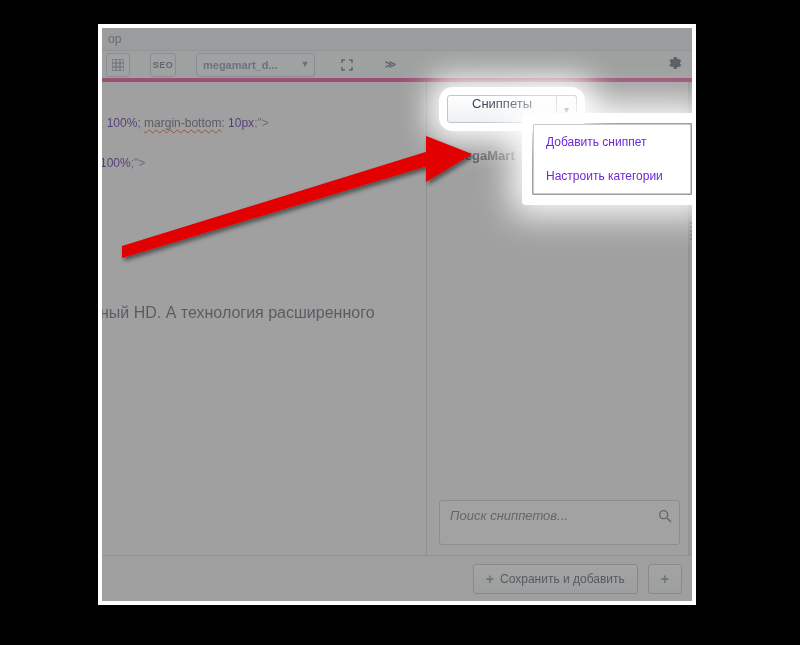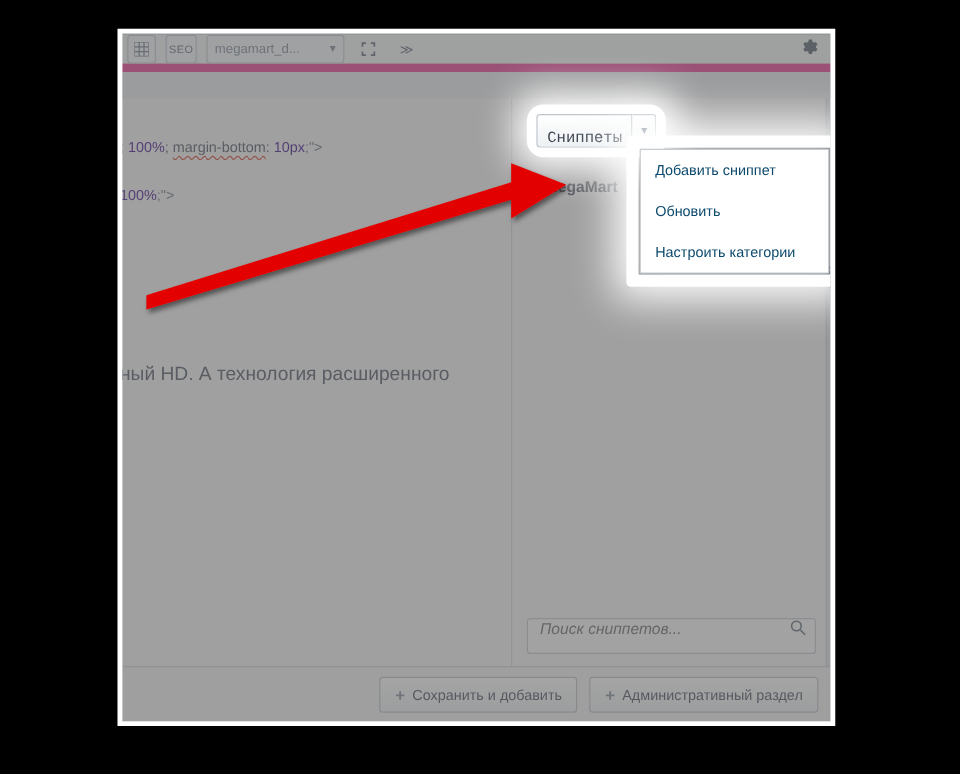--- a/index.html
+++ b/index.html
@@ -34,26 +34,27 @@
       height: 22px;
       padding-left: 6px;
       display: flex;
       align-items: center;
       font-size: 12px;
       color: #7b8794;
     }
     .toolbar {
       height: 32px;
       border-top: 1px solid #d7dbdf;
-      border-bottom: 7px solid #ec4899;
+      border-bottom: 4px solid #ec4899;
       background: #f4f5f7;
       display: flex;
       align-items: center;
       padding: 0 4px;
-      gap: 8px;
+      gap: 20px;
+      font-weight: bold;
     }
     .tool-btn {
       height: 24px;
       min-width: 24px;
       padding: 0 4px;
       border: 1px solid #c7cdd4;
       border-radius: 3px;
       background: #f6f8fa;
       display: inline-flex;
       align-items: center;
@@ -126,27 +127,27 @@
       z-index: 60;
       border-radius: 6px;
     }
     .hl {
       box-shadow: 0 0 0 8px #ffffff, 0 0 30px 18px #ffffff;
       background: #fff;
       border-radius: 6px;
     }
     .snip-btn {
       height: 28px;
-      padding: 0 8px;
+      padding: 0 24px;
       border: 1px solid #bfc6cd;
       border-radius: 3px 0 0 3px;
       background: linear-gradient(#ffffff, #eef1f3);
       font-size: 13px;
       color: #3d4752;
-      display: flex; align-items: flex-end; font-family: Liberation Mono, monospace;
+      display: flex; align-items: flex-start;
     }
     .snip-btn-caret {
       width: 20px; height: 28px;
       border: 1px solid #bfc6cd;
       border-left: none;
       border-radius: 0 3px 3px 0;
       background: linear-gradient(#ffffff, #eef1f3);
       display: flex; align-items: center; justify-content: center;
       color: #6a7585; font-size: 10px;
     }
@@ -173,29 +174,29 @@
       z-index: 70;
     }
     .dropdown .hl2 {
       box-shadow: 0 0 0 10px #ffffff, 0 0 35px 20px #ffffff;
       border-radius: 1px;
       position: absolute; inset: -2px; z-index: -1;
     }
     .dropdown .mi {
       padding: 10px 12px;
       font-size: 12px;
-      color: #0c4a6e;
+      color: #6d28d9;
       cursor: pointer;
     }
 
     
     .search-wrap {
       position: absolute;
       bottom: 10px; left: 12px; right: 12px;
-      height: 30px;
+      height: 45px;
       border: 1px solid #c7cdd4;
       border-radius: 3px;
       background: #fafbfc;
       display: flex; align-items: center;
       padding: 0 6px 14px 8px;
     }
     .search-wrap input {
       flex: 1; border: none; background: transparent; outline: none;
       font-size: 13px; color: #868e99; font-style: italic;
     }
@@ -241,20 +242,23 @@
       position: absolute; left: 0; top: 0; width: 100%; height: 100%;
       z-index: 75; pointer-events: none;
     }
   </style>
 </head>
 <body>
 
 <div class="frame">
   <div class="content">
 
+    <div class="title-row">
+      <span>ор</span>
+    </div>
 
     <div class="toolbar">
       <div class="tool-btn">
         <svg width="12" height="12" viewBox="0 0 12 12">
             <rect x="0" y="0" width="12" height="12" fill="none" stroke="#7a8494"></rect>
             <line x1="0" y1="4" x2="12" y2="4" stroke="#7a8494"></line>
             <line x1="0" y1="8" x2="12" y2="8" stroke="#7a8494"></line>
             <line x1="4" y1="0" x2="4" y2="12" stroke="#7a8494"></line>
             <line x1="8" y1="0" x2="8" y2="12" stroke="#7a8494"></line>
           </svg>
@@ -307,23 +311,20 @@
           <span class="tri">▸</span>
           <span>MegaMart</span>
         </div>
 
         <div class="dropdown">
           <div class="hl2"></div>
           <div class="mi">
             <span>Добавить сниппет</span>
           </div>
           <div class="mi">
-            <span>Обновить</span>
-          </div>
-          <div class="mi">
             <span>Настроить категории</span>
           </div>
         </div>
 
         <div class="search-wrap">
           <input placeholder="Поиск сниппетов..." style="">
           <svg width="16" height="16" viewBox="0 0 24 24" fill="none" stroke="#6a7382" stroke-width="2">
               <circle cx="10" cy="10" r="6"></circle>
               <line x1="15" y1="15" x2="21" y2="21"></line>
             </svg>
@@ -335,21 +336,20 @@
         <div class="tick"></div>
       </div>
 
     <div class="footer">
       <div class="ft-btn">
         <span class="plus">+</span>
         <span>Сохранить и добавить</span>
       </div>
       <div class="ft-btn">
         <span class="plus">+</span>
-        <span>Административный раздел</span>
       </div>
     </div>
 
     <div class="dim"></div>
 
     <svg class="arrow-svg" viewBox="0 0 590 573">
       <defs>
         <filter id="ds" x="-10%" y="-10%" width="130%" height="130%">
           <feDropShadow dx="2" dy="3" stdDeviation="2" flood-color="#000" flood-opacity="0.5"></feDropShadow>
         </filter>

